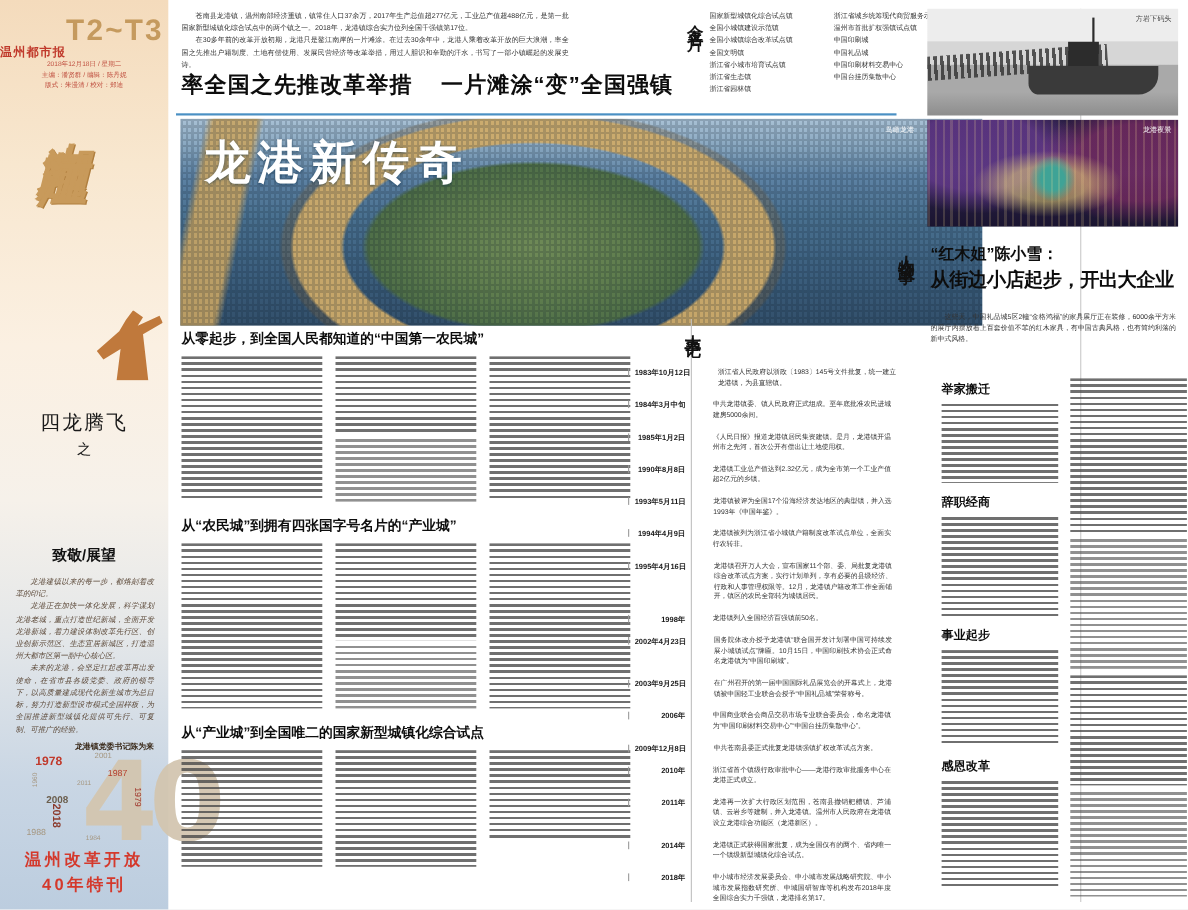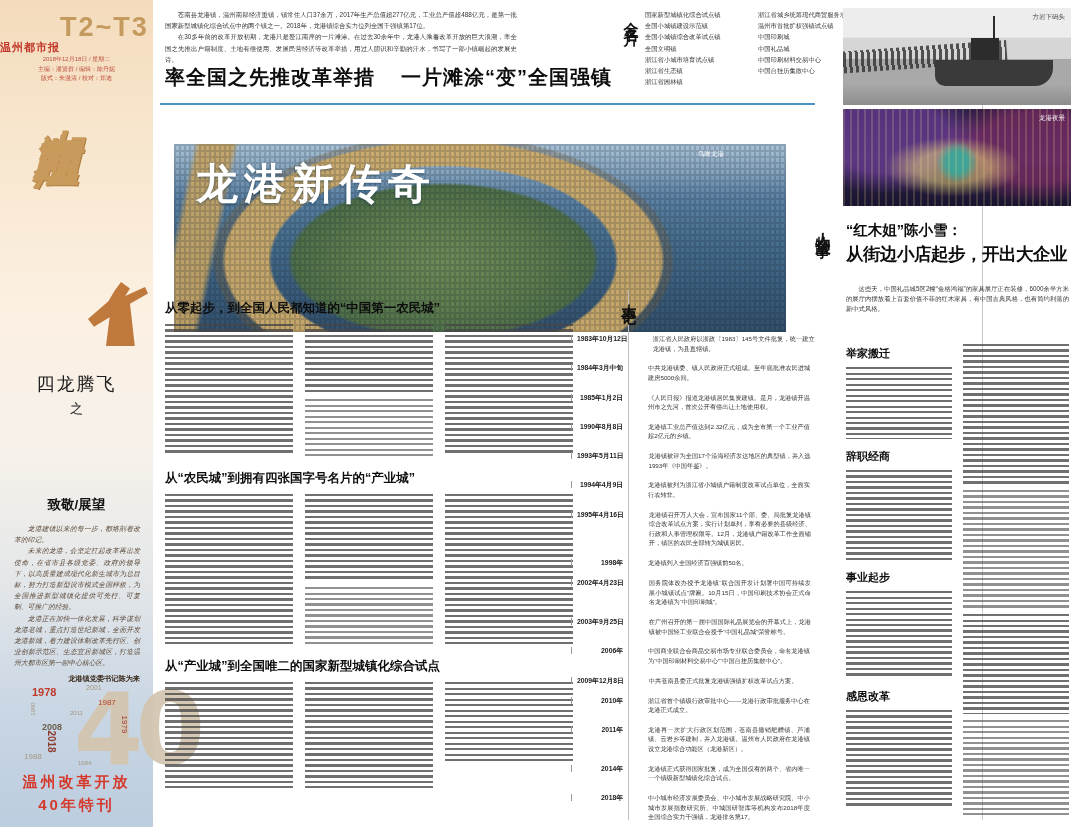--- a/index.html
+++ b/index.html
@@ -52,26 +52,26 @@
   .intro p{margin:0;text-indent:2em;}
   .gc-label{position:absolute;left:461px;top:10px;writing-mode:vertical-rl;font-size:15px;
     font-weight:bold;color:#111;letter-spacing:5px;}
   .gc-lists{position:absolute;left:485px;top:9px;display:flex;gap:10px;}
   .gc-lists ul{margin:0;padding:0;list-style:none;font-size:6.3px;line-height:1.78;color:#333;}
   .gc-col1{width:103px;}
   .gc-col2{width:118px;}
   .kicker{position:absolute;left:5px;top:64px;font-size:20px;font-weight:bold;color:#0d0d0d;letter-spacing:1px;}
   .kicker .gap{display:inline-block;width:26px;}
   .blue-rule{position:absolute;left:0;top:103px;width:655px;height:2px;background:#4a90c4;}
-  .main-photo{position:absolute;left:14px;top:108px;width:612px;height:188px;overflow:hidden;
+  .main-photo{position:absolute;left:4px;top:108px;width:729px;height:188px;overflow:hidden;
     background:
       radial-gradient(ellipse 330px 180px at 44% 62%, transparent 0 52%, rgba(205,170,105,.95) 53% 66%, rgba(120,95,60,.35) 67% 69%, transparent 70%),
       radial-gradient(ellipse 300px 150px at 44% 62%, #6f8a57 0%, #5f7d4e 30%, #4f6f48 50%, transparent 52%),
       linear-gradient(102deg, transparent 0 3%, rgba(200,165,100,.9) 4% 9%, transparent 10%),
-      linear-gradient(180deg,#a9c1d5 0%,#86a5be 14%,#5d82a4 28%,#49708f 48%,#3c5f7e 74%,#324f6a 100%); margin-top: 36px;}
+      linear-gradient(180deg,#a9c1d5 0%,#86a5be 14%,#5d82a4 28%,#49708f 48%,#3c5f7e 74%,#324f6a 100%);}
   .main-photo .speck{position:absolute;inset:0;opacity:.18;
     background:repeating-linear-gradient(90deg,#102030 0 2px,transparent 2px 5px),
                repeating-linear-gradient(0deg,#0d1926 0 2px,transparent 2px 6px);}
   .main-title{position:absolute;left:22px;top:12px;font-size:42px;font-weight:900;color:#ffffff;
     letter-spacing:6px;text-shadow:0 1px 3px rgba(0,40,70,.55);}
   .photo-cap{position:absolute;right:62px;top:6px;font-size:6.5px;color:rgba(255,255,255,.92);}
   .articles{position:absolute;left:5px;top:300px;width:408px;}
   .art-h{font-size:12.5px;font-weight:bold;color:#0d0d0d;margin:0 0 7px 0;}
   .cols{display:flex;gap:12px;margin-bottom:14px;}
   .cols .c{flex:1;}
@@ -110,21 +110,21 @@
   .night-strips{position:absolute;inset:0;opacity:.35;
     background:repeating-linear-gradient(90deg,rgba(255,230,150,.5) 0 2px,transparent 2px 7px);}
   .cap-dark{position:absolute;right:6px;top:5px;font-size:6.5px;color:#444;}
   .cap-light{position:absolute;right:6px;top:5px;font-size:6.5px;color:rgba(255,255,255,.92);}
   .story-label{position:absolute;left:-30px;top:220px;writing-mode:vertical-rl;font-size:15px;
     font-weight:bold;color:#111;letter-spacing:4px;}
   .r-h-small{position:absolute;left:3px;top:221px;font-size:14.5px;font-weight:bold;color:#0d0d0d;}
   .r-h-big{position:absolute;left:3px;top:242px;font-size:17.5px;font-weight:900;color:#0d0d0d;letter-spacing:-.5px;}
   .r-intro{position:absolute;left:3px;top:284px;width:223px;font-size:6.3px;line-height:1.6;
     color:#333;text-align:justify;text-indent:2em;}
-  .r-cols{position:absolute;left:3px;top:344px;width:223px;display:flex;gap:11px;}
+  .r-cols{position:absolute;left:13px;top:344px;width:223px;display:flex;gap:11px;}
   .r-col{flex:1;}
   .sec-h{font-size:11px;font-weight:bold;color:#0d0d0d;margin:10px 0 6px 0;}
   .sec-h:first-child{margin-top:2px;}
   .r-col .gk{margin-bottom:6px;}
 </style>
 </head>
 <body>
 
 <div id="page">
 
@@ -136,22 +136,22 @@
       <div>主编：潘贤群 / 编辑：陈丹妮</div>
       <div>版式：朱漫清 / 校对：郑迪</div>
     </div>
     <div class="calli">大潮起瓯江</div>
     <div class="statue"></div>
     <div class="series-1">四龙腾飞</div>
     <div class="series-2">之</div>
     <div class="tribute">致敬/展望</div>
     <div class="quote">
       <p>龙港建镇以来的每一步，都烙刻着改革的印记。</p>
+      <p>龙港正在加快一体化发展，科学谋划龙港老城，重点打造世纪新城，全面开发龙港新城，着力建设体制改革先行区、创业创新示范区、生态宜居新城区，打造温州大都市区第一副中心核心区。</p>
       <p>未来的龙港，会坚定扛起改革再出发使命，在省市县各级党委、政府的领导下，以高质量建成现代化新生城市为总目标，努力打造新型设市模式全国样板，为全国推进新型城镇化提供可先行、可复制、可推广的经验。</p>
-      <p>龙港正在加快一体化发展，科学谋划龙港老城，重点打造世纪新城，全面开发龙港新城，着力建设体制改革先行区、创业创新示范区、生态宜居新城区，打造温州大都市区第一副中心核心区。</p>
       <p class="sig">龙港镇党委书记陈为来</p>
     </div>
     <div class="forty-wrap">
       <div class="forty-big">40</div>
 
     <span class="yr">1978</span>
         <span class="yr">2001</span>
         <span class="yr">1987</span>
         <span class="yr">1960</span>
         <span class="yr">2008</span>

